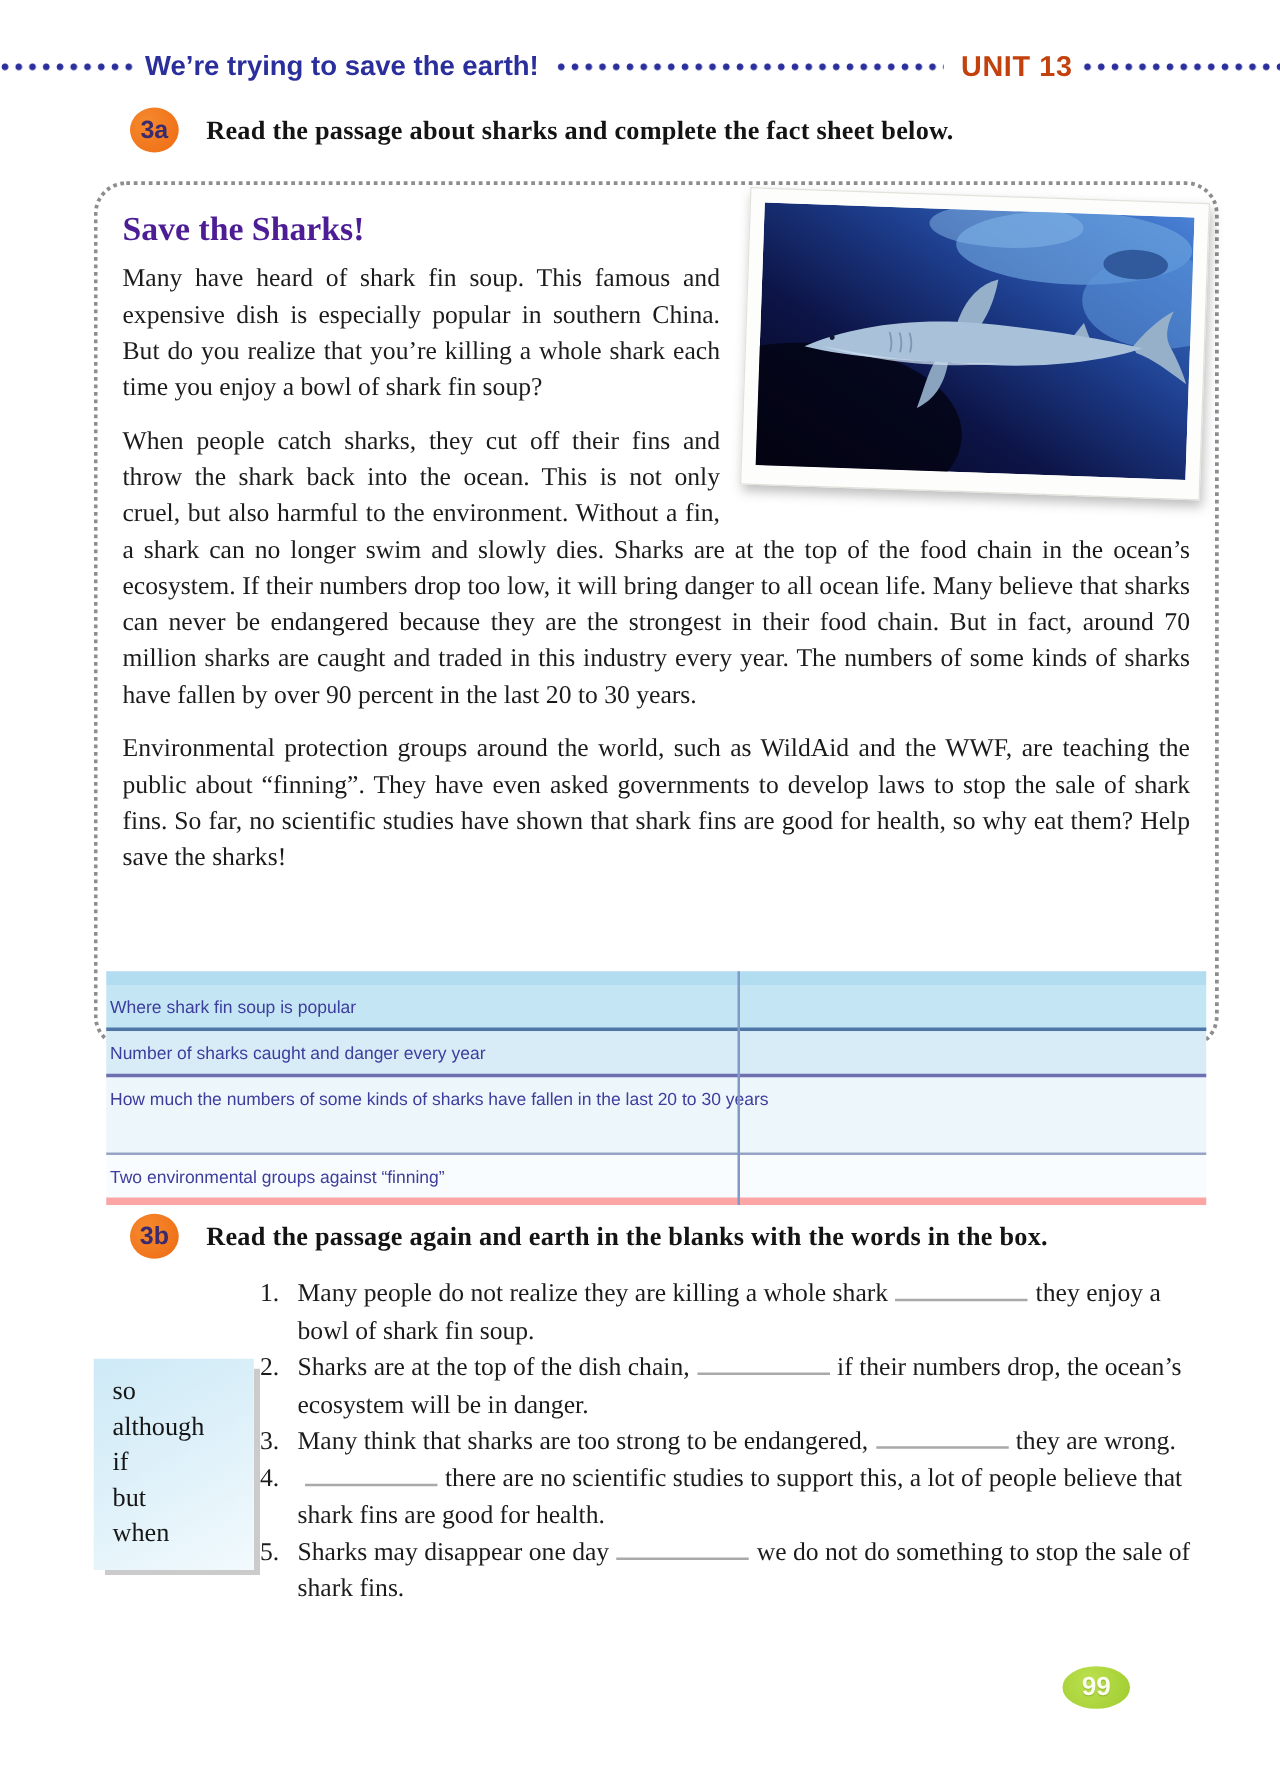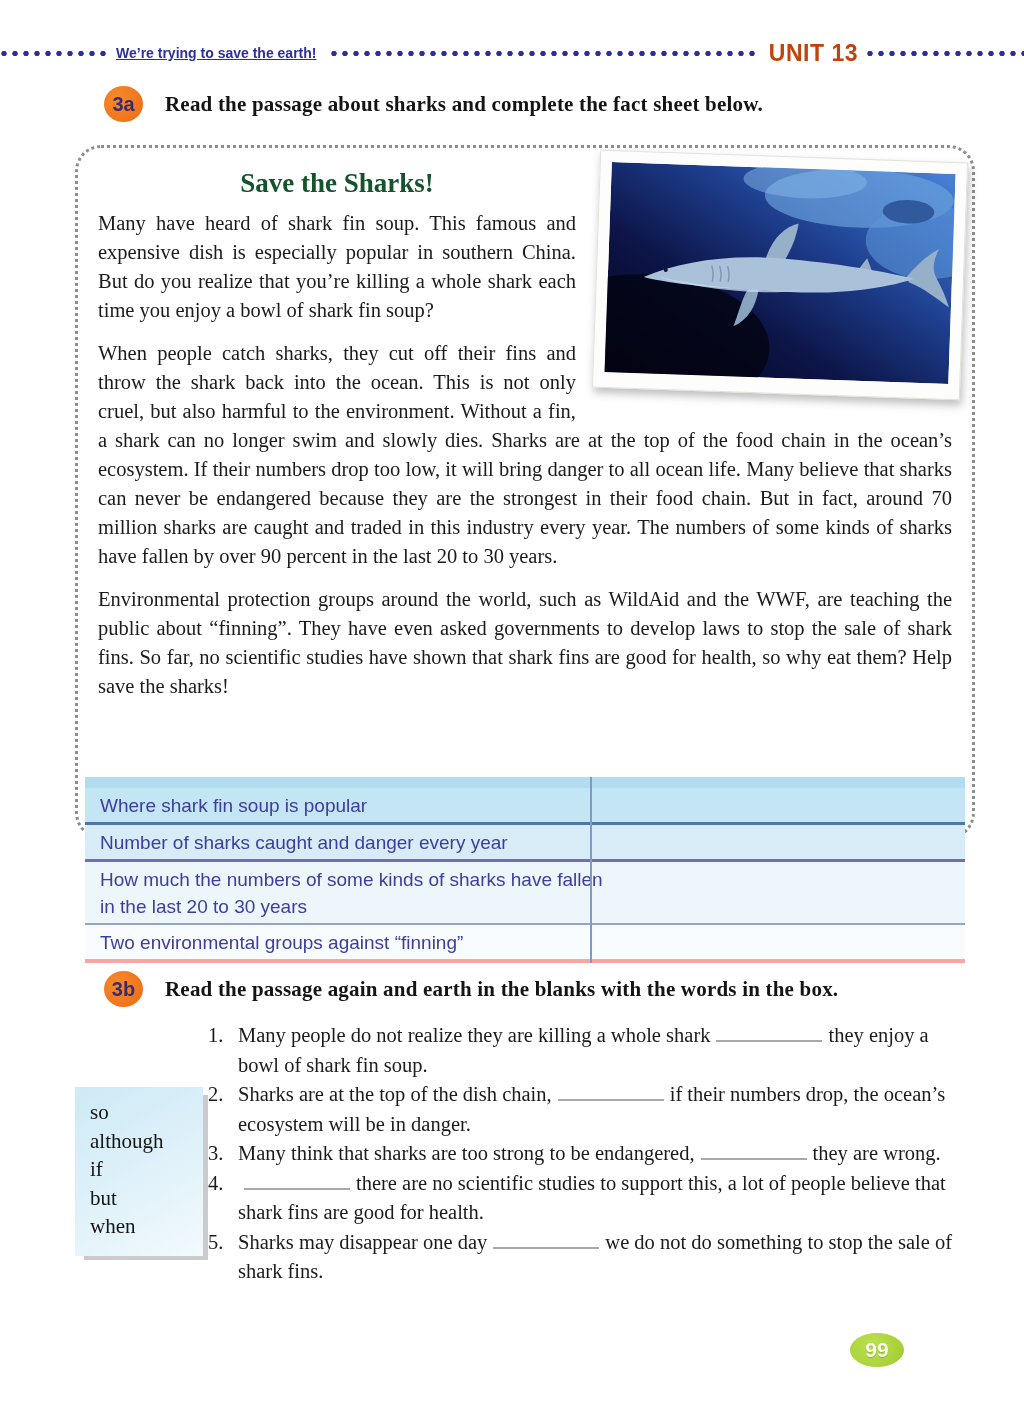--- a/index.html
+++ b/index.html
@@ -8,54 +8,54 @@
     font-family:"Liberation Serif",serif;color:#1b1b1b;overflow:hidden;
   }
 
   
   .unit-header{position:absolute;left:0;right:0;top:40px;height:26px;display:flex;align-items:center;}
   .dots{height:9px;background-image:radial-gradient(circle at 4px 4.5px,#2b2f9b 2.4px,rgba(0,0,0,0) 3px);
         background-size:11px 9px;background-repeat:repeat-x;}
   .dots-left{width:110px;}
   .dots-mid{flex:1;margin:0 6px;}
   .dots-right{width:158px;}
-  .unit-title{font-family:"Liberation Sans",sans-serif;font-size:14px;font-weight:600;color:#2b2f9b;
-              margin:0 8px 0 6px;white-space:nowrap;text-decoration:underline;}
+  .unit-title{font-family:"Liberation Sans",sans-serif;font-size:22px;font-weight:600;color:#2b2f9b;
+              margin:0 8px 0 6px;white-space:nowrap;}
   .unit-label{font-family:"Liberation Sans",sans-serif;font-size:23px;font-weight:bold;color:#c2410c;
               margin:0 8px;white-space:nowrap;letter-spacing:.5px;}
 
   
   .task-row{position:absolute;left:68px;right:40px;display:flex;align-items:center;gap:22px;margin-left:36px;}
   .task-3a{top:86px;}
   .task-3b{top:971px;}
   .badge{flex:none;width:39px;height:36px;border-radius:50%;background:radial-gradient(circle at 35% 35%,#f68a2e,#ee6a12);
          display:flex;align-items:center;justify-content:center;
          font-family:"Liberation Sans",sans-serif;font-weight:bold;font-size:20px;color:#3a2a6e;}
   .task-instruction{margin:0;font-size:21px;font-weight:bold;color:#141414;letter-spacing:.2px;font-family:Liberation Serif, serif;}
 
   
   .passage-box{position:absolute;left:75px;top:145px;width:900px;height:694px;box-sizing:border-box;
                border:3px dotted #8d8d8d;border-radius:26px;padding:12px 20px 0 20px;}
   .shark-photo{float:right;width:368px;height:238px;box-sizing:border-box;margin:-4px -12px 12px 20px;
                background:#fdfdfb;padding:11px 11px 15px 11px;border:1px solid #e2e2dc;
                transform:rotate(2deg);box-shadow:2px 5px 9px rgba(70,70,70,.35);}
   .shark-photo svg{display:block;width:100%;height:100%;}
-  .passage-title{margin:8px 0 10px 0;text-align:center;font-size:27px;font-weight:bold;color:#14532d;}
+  .passage-title{margin:8px 0 10px 0;text-align:left;font-size:27px;font-weight:bold;color:#4c1d95;}
   .passage-box p{margin:0 0 14px 0;font-size:20.5px;line-height:29px;text-align:justify;}
 
   
   .fact-sheet{position:absolute;left:85px;top:777px;width:880px;font-family:"Liberation Sans",sans-serif;}
   .fs-topstrip{height:11px;background:#b2dcf0;}
   .fs-row{position:relative;display:flex;box-sizing:border-box;}
   .fs-row-1{background:#c4e5f3;border-bottom:3px solid #4f77a6;min-height:31px;}
   .fs-row-2{background:#d7ecf7;border-bottom:3px solid #6e6eb0;min-height:33px;}
   .fs-row-3{background:#edf6fb;border-bottom:2px solid #97a3c4;min-height:62px;}
-  .fs-row-4{background:#f9fcfe;border-bottom:4px solid #fca5a5;min-height:34px;gap:44px;}
-  .fs-label{width:567px;box-sizing:border-box;padding:4px 36px 3px 15px;
-            font-size:19px;line-height:27px;color:#3d3d9d;}
+  .fs-row-4{background:#f9fcfe;border-bottom:6px solid #fca5a5;min-height:34px;gap:44px;}
+  .fs-label{width:567px;box-sizing:border-box;padding:4px 36px 3px 3px;
+            font-size:14px;line-height:27px;color:#3d3d9d;}
   .fs-value{flex:1;}
   .fs-divider{position:absolute;left:505px;top:0;bottom:0;width:2px;background:#8099c7;}
 
   
   .word-box{position:absolute;left:75px;top:1087px;width:128px;box-sizing:border-box;
             padding:11px 6px 15px 15px;
             background:linear-gradient(150deg,#cdeaf6 0%,#ddf0f9 45%,#f2fafd 100%);
             box-shadow:7px 6px 0 -2px #cbcbcb;}
   .word-box .word{font-size:21px;line-height:28.5px;color:#161616;}
 

